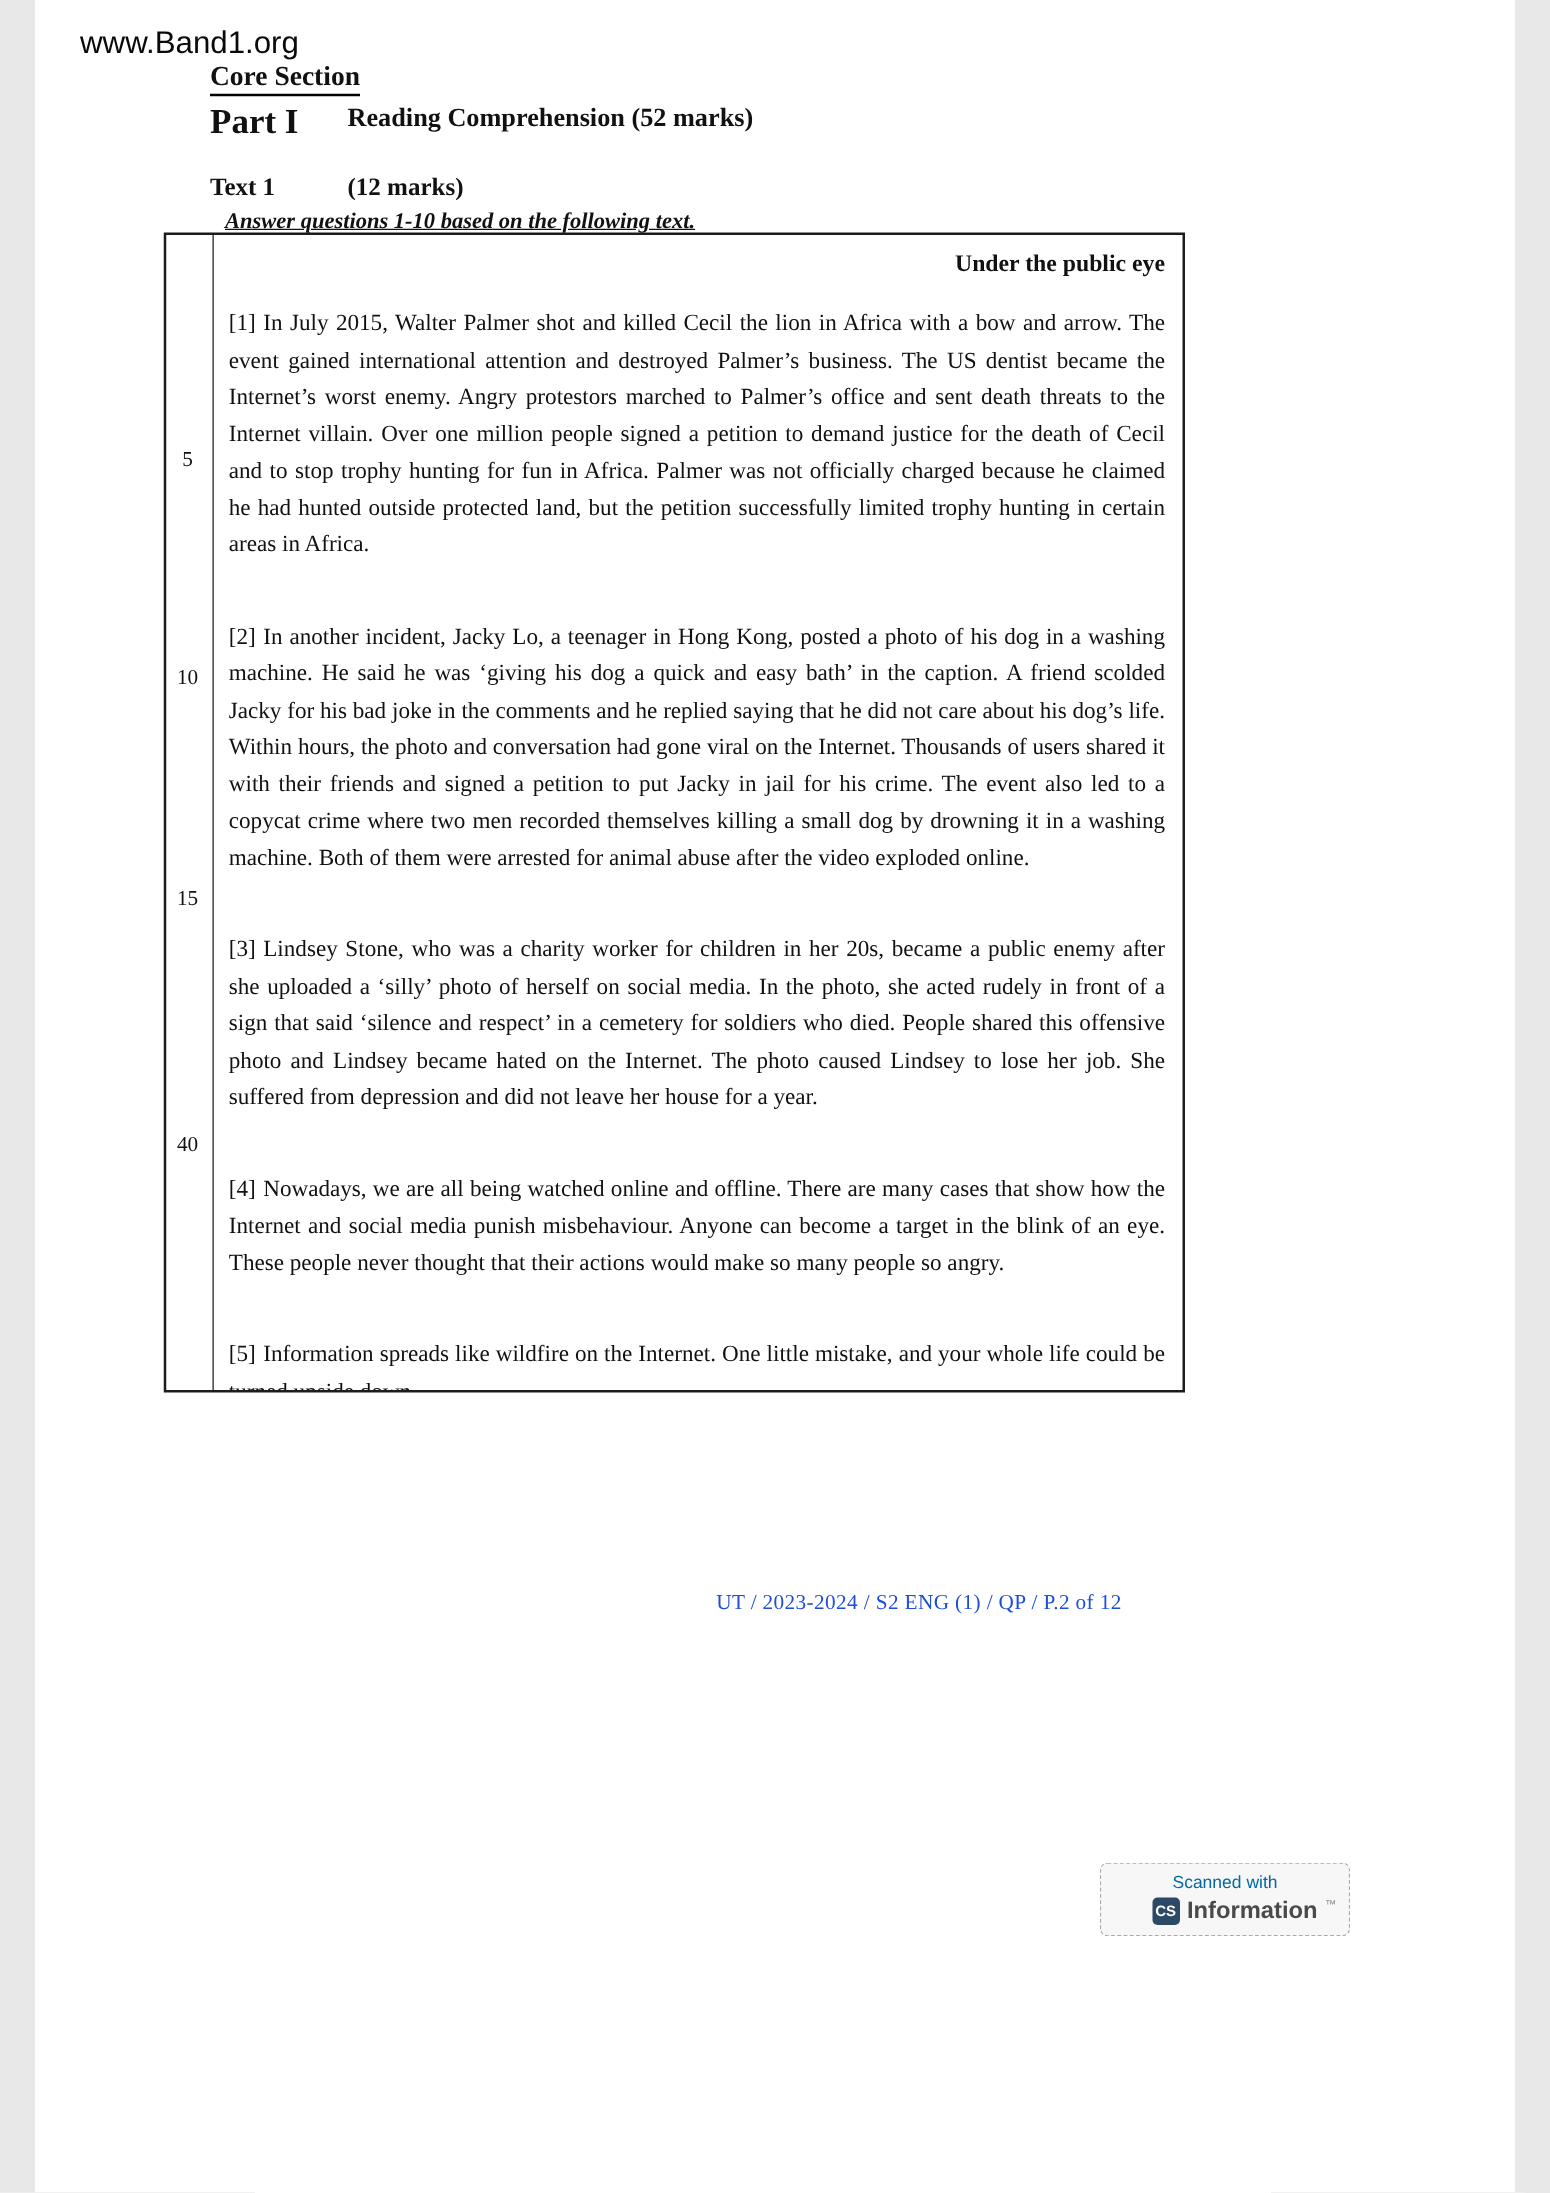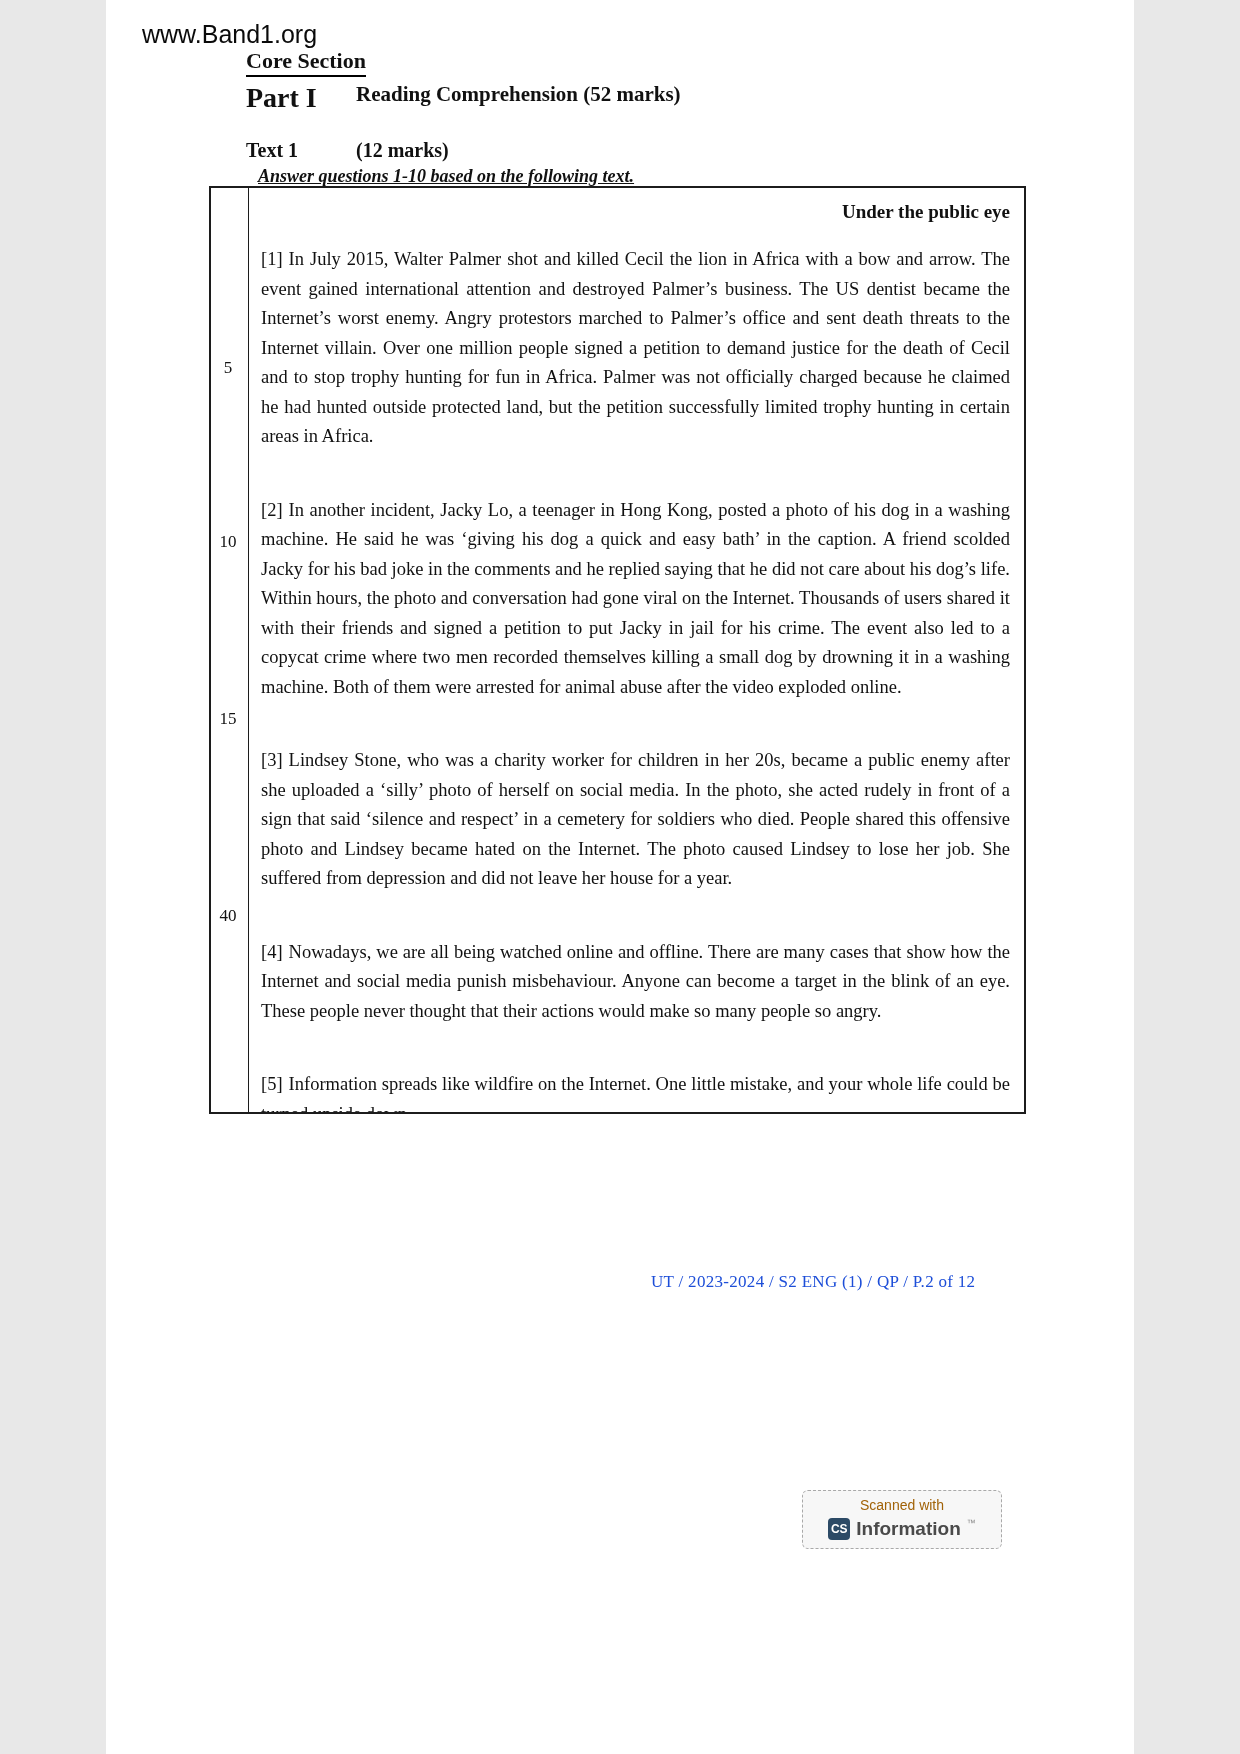--- a/index.html
+++ b/index.html
@@ -2,21 +2,21 @@
 <html><head>
 <meta charset="utf-8">
 <style>
   html, body {
     margin: 0;
     padding: 0;
     background: #e8e8e8;
   }
   .page {
     position: relative;
-    width: 1028px;
+    width: 1184px;
     height: 1754px;
     margin: 0 auto;
     background: #ffffff;
     font-family: "Liberation Serif", serif;
     color: #111;
     overflow: hidden;
   }
   .watermark {
     position: absolute;
     left: 36px;
@@ -137,27 +137,27 @@
     width: 178px;
     border: 1.5px dashed #a9a9a9;
     border-radius: 6px;
     background: #f7f7f7;
     padding: 6px 10px 8px 10px;
     text-align: center;
     font-family: "Liberation Sans", sans-serif;
   }
   .scan-badge .line1 {
     font-size: 14px;
-    color: #a16207;
+    color: #0369a1;
     margin-bottom: 5px;
   }
   .scan-badge .brand-row {
     display: flex;
     align-items: center;
-    justify-content: center;
+    justify-content: flex-end;
     gap: 6px;
   }
   .cs-icon {
     display: inline-flex;
     align-items: center;
     justify-content: center;
     width: 22px;
     height: 22px;
     border-radius: 4px;
     color: #fff;

